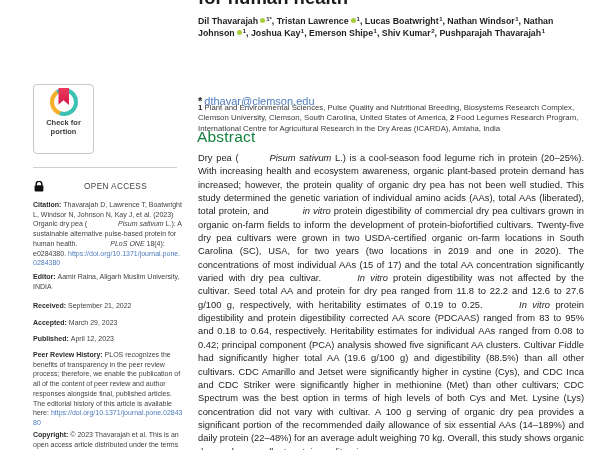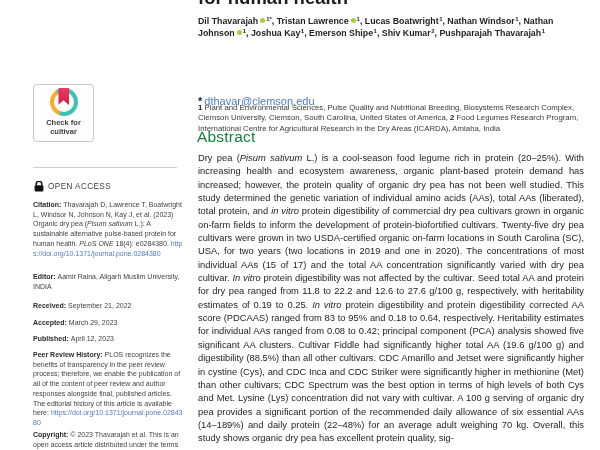--- a/index.html
+++ b/index.html
@@ -31,44 +31,44 @@
   #email-line .ast{font-weight:bold;margin-right:2px;}
   .lnk{color:#4d7cbe;text-decoration:none;cursor:pointer;word-break:break-all;}
   #abstract-heading{
     position:absolute;left:197px;top:128px;
     font-size:15.5px;color:#15803d;letter-spacing:0.2px;
   }
   #abstract-body{
     position:absolute;left:198px;top:152px;width:386px;
     font-size:9.35px;line-height:13.35px;color:#242424;text-align:justify;
   }
-  .it{font-style:italic;}
+  .it{font-style:italic;padding-left:31px;}
   
   #badge{
-    position:absolute;left:33px;top:84px;width:61px;height:58px;
+    position:absolute;left:33px;top:84px;width:61px;height:70px;
     border:1px solid #c8c8c8;border-radius:4px;background:#fefefe;
     text-align:center;box-sizing:border-box;cursor:pointer;
   }
   .cm-logo{width:30px;height:30px;margin:3px auto 0;position:relative;}
   .cm-ring{
     width:28px;height:28px;border-radius:50%;margin:0 auto;position:relative;
     background:conic-gradient(#3cc2b2 0 200deg,#f4b02c 200deg 325deg,#3cc2b2 325deg 360deg);
   }
   .cm-ring::before{content:"";position:absolute;inset:4px;background:#fefefe;border-radius:50%;}
   .cm-mark{
     position:absolute;left:50%;top:0;transform:translateX(-50%);
     width:11px;height:17px;background:linear-gradient(#ee3a5f,#d31a45);
     clip-path:polygon(0 0,100% 0,100% 100%,50% 72%,0 100%);
   }
   .cm-text{font-size:7.5px;font-weight:bold;color:#3d3d3d;line-height:8.5px;margin-top:1px;}
   #divider{position:absolute;left:33px;top:167px;width:144px;height:1px;background:#cfcfcf;}
   #open-access{
     position:absolute;left:34px;top:181px;display:flex;align-items:center;gap:4px;
   }
-  #open-access .oa-label{font-size:8.2px;color:#424242;letter-spacing:0.4px;}
+  #open-access .oa-label{font-size:8.2px;color:#424242;letter-spacing:0.4px;margin-left:36px;}
   .side-p{
     position:absolute;left:33px;width:150px;margin:0;
     font-size:7px;line-height:9.7px;color:#3f3f3f;
   }
   .side-p b{color:#2b2b2b;}
   #p-citation{top:200px;}
   #p-editor{top:272px;}
   #p-received{top:301px;}
   #p-accepted{top:318px;}
   #p-published{top:334px;}
@@ -98,21 +98,21 @@
   <span>Dry pea (</span><span class="it">Pisum sativum</span><span> L.) is a cool-season food legume rich in protein (20–25%). With increasing health and ecosystem awareness, organic plant-based protein demand has increased; however, the protein quality of organic dry pea has not been well studied. This study determined the genetic variation of individual amino acids (AAs), total AAs (liberated), total protein, and </span><span class="it">in vitro</span><span> protein digestibility of commercial dry pea cultivars grown in organic on-farm fields to inform the development of protein-biofortified cultivars. Twenty-five dry pea cultivars were grown in two USDA-certified organic on-farm locations in South Carolina (SC), USA, for two years (two locations in 2019 and one in 2020). The concentrations of most individual AAs (15 of 17) and the total AA concentration significantly varied with dry pea cultivar. </span><span class="it">In vitro</span><span> protein digestibility was not affected by the cultivar. Seed total AA and protein for dry pea ranged from 11.8 to 22.2 and 12.6 to 27.6 g/100 g, respectively, with heritability estimates of 0.19 to 0.25. </span><span class="it">In vitro</span><span> protein digestibility and protein digestibility corrected AA score (PDCAAS) ranged from 83 to 95% and 0.18 to 0.64, respectively. Heritability estimates for individual AAs ranged from 0.08 to 0.42; principal component (PCA) analysis showed five significant AA clusters. Cultivar Fiddle had significantly higher total AA (19.6 g/100 g) and digestibility (88.5%) than all other cultivars. CDC Amarillo and Jetset were significantly higher in cystine (Cys), and CDC Inca and CDC Striker were significantly higher in methionine (Met) than other cultivars; CDC Spectrum was the best option in terms of high levels of both Cys and Met. Lysine (Lys) concentration did not vary with cultivar. A 100 g serving of organic dry pea provides a significant portion of the recommended daily allowance of six essential AAs (14–189%) and daily protein (22–48%) for an average adult weighing 70 kg. Overall, this study shows organic dry pea has excellent protein quality, sig-</span>
 </div>
 
 <div id="badge">
   <div class="cm-logo">
     <div class="cm-ring"></div>
     <div class="cm-mark"></div>
   </div>
   <div class="cm-text">
     <div>Check for</div>
-    <div>cultivar</div>
+    <div>portion</div>
   </div>
 </div>
 
 <div id="divider"></div>
 
 <div id="open-access">
   <svg width="10" height="11" viewBox="0 0 10 11">
     <path d="M2.2 4.4V3.1a2.8 2.8 0 0 1 5.6 0v1.3" fill="none" stroke="#111" stroke-width="1.5"></path>
     <rect x="0.6" y="4.2" width="8.8" height="6.3" rx="1" fill="#111"></rect>
   </svg>

